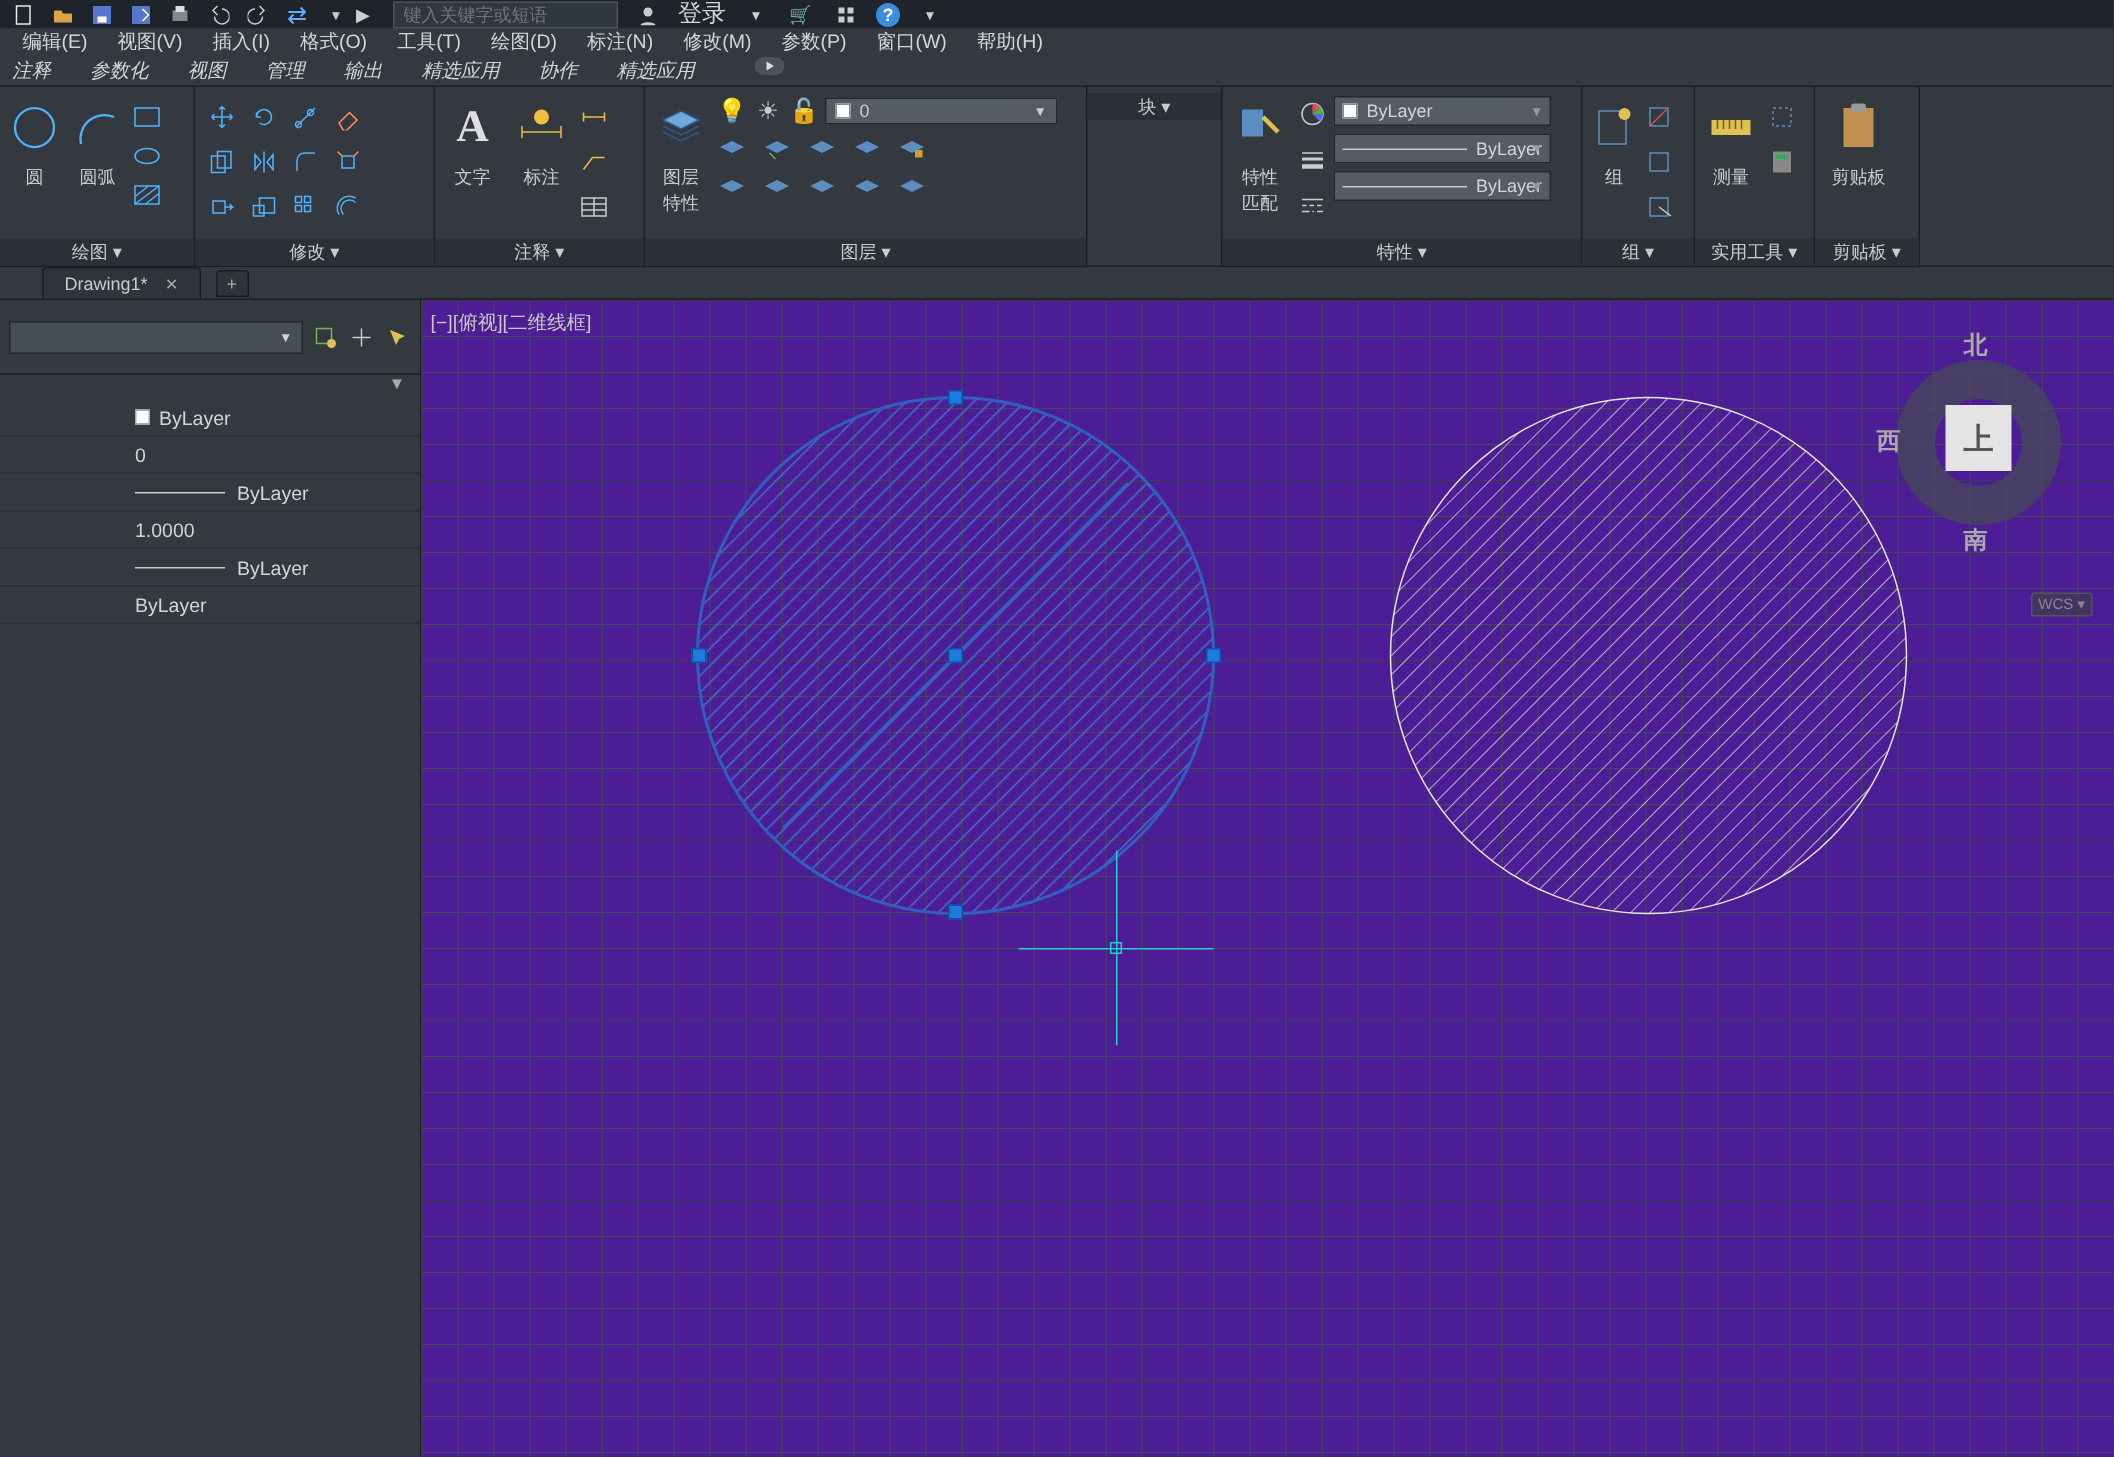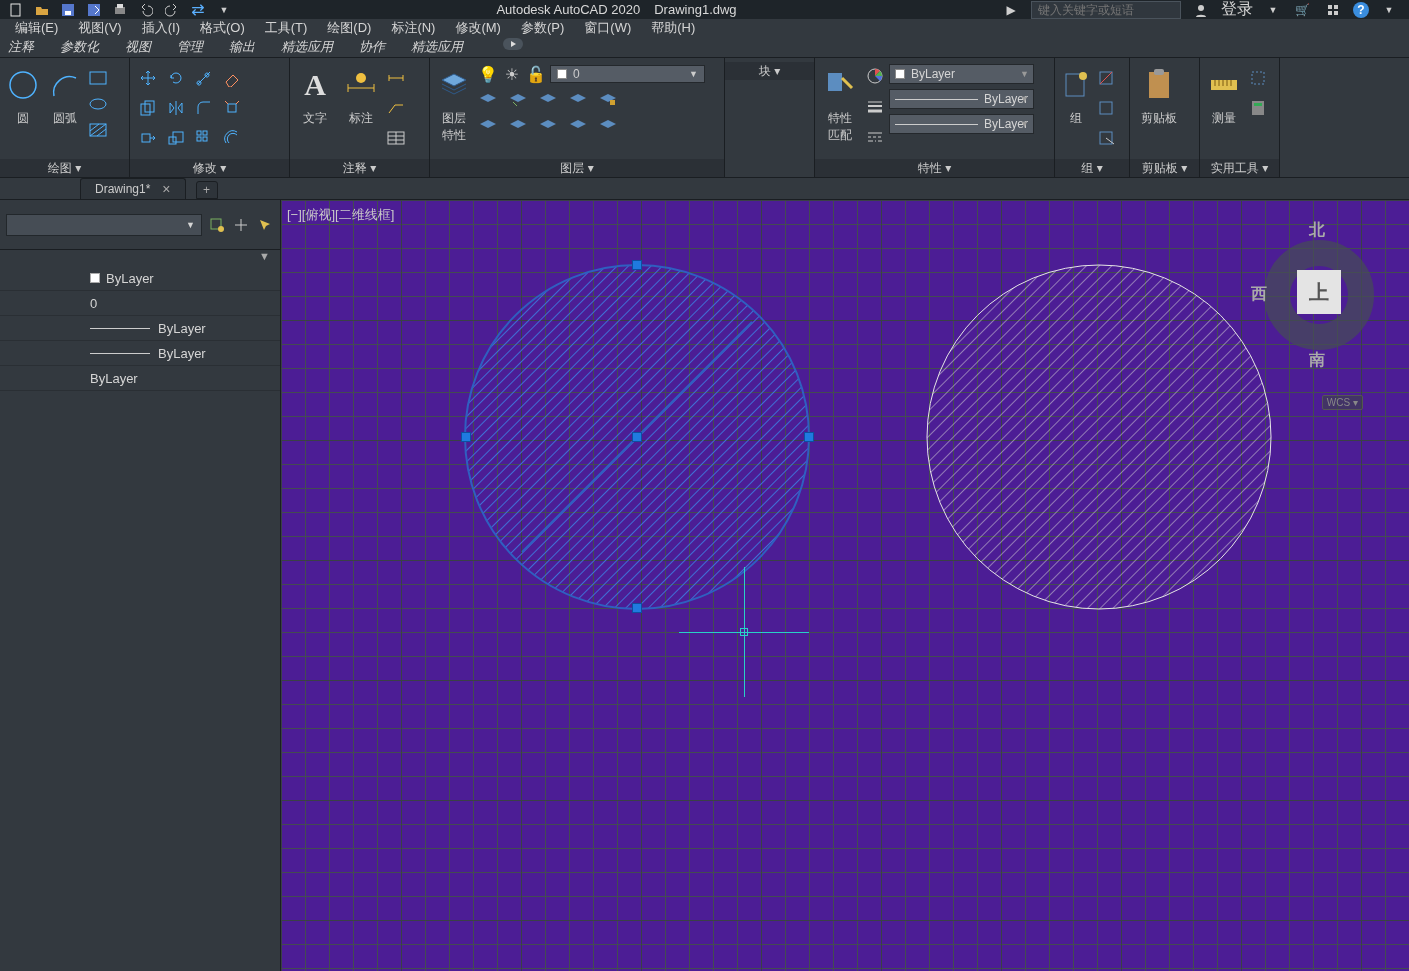--- a/index.html
+++ b/index.html
@@ -22,21 +22,21 @@
 .bigbtn { width: 38px; text-align: center; cursor: pointer; }
 .bigbtn-icon { height: 46px; display: flex; align-items: center; justify-content: center; }
 .bigbtn-label { font-size: 12px; color: #ccc; padding-top: 2px; }
 .icon-col { display: flex; flex-direction: column; gap: 6px; padding-top: 6px; }
 .icon-row { display: flex; gap: 8px; }
 .sm-icon { width: 20px; height: 20px; display: flex; align-items: center; justify-content: center; cursor: pointer; }
 .layer-dd { background: #555c65; border: 1px solid #24282c; color: #ccc; font-size: 12px; padding: 1px 6px; width: 155px; height: 18px; display: flex; align-items: center; }
 .layer-dd .swatch { width: 10px; height: 10px; background: #fff; margin-right: 6px; border: 1px solid #888; }
 .props-dd { background: #555c65; border: 1px solid #24282c; color: #d5d5d5; font-size: 12px; width: 145px; height: 20px; display: flex; align-items: center; padding: 0 5px; position: relative; }
 .props-dd .tri { position: absolute; right: 4px; font-size: 9px; color: #999; }
-.tabbar { height: 22px; background: #33393f; display: flex; align-items: flex-end; padding-left: 80px; border-bottom: 1px solid #1a1e22; font-size: 12px; }
+.tabbar { height: 22px; background: #33393f; display: flex; align-items: center; padding-left: 28px; border-bottom: 1px solid #1a1e22; font-size: 12px; }
 .file-tab { background: #2e343a; padding: 2px 14px 2px 14px; border-top: 1px solid #1a1e22; border-left: 1px solid #1a1e22; border-right: 1px solid #1a1e22; border-radius: 3px 3px 0 0; display: flex; align-items: center; gap: 12px; color: #ccc; }
 .file-tab .close { cursor: pointer; font-size: 14px; color: #aaa; }
 .add-tab { margin-left: 10px; width: 22px; height: 18px; background: #2e343a; border: 1px solid #1a1e22; border-radius: 3px 3px 0 0; display: flex; align-items: center; justify-content: center; color: #aaa; cursor: pointer; }
 .workarea { position: relative; display: flex; height: calc(100% - 200px); }
 .props-palette { width: 281px; background: #33393f; border-right: 1px solid #1a1e22; display: flex; flex-direction: column; font-size: 13px; color: #d5d5d5; }
 .props-header { height: 50px; display: flex; align-items: center; padding: 0 6px; gap: 6px; border-bottom: 1px solid #1a1e22; }
 .props-select { flex: 1; background: #464d55; border: 1px solid #22272b; height: 22px; padding: 0 6px; display: flex; align-items: center; }
 .hdr-icon { width: 18px; height: 18px; display: flex; align-items: center; justify-content: center; cursor: pointer; }
 .props-sub { height: 16px; display: flex; justify-content: flex-end; padding-right: 10px; color: #aaa; font-size: 11px; }
 .prop-row { height: 25px; display: flex; align-items: center; border-bottom: 1px solid #2a2f34; padding-left: 90px; }
@@ -49,21 +49,21 @@
 .circle-sel { position: absolute; border-radius: 50%; }
 .grip { position: absolute; width: 10px; height: 10px; background: #1f7ae0; border: 1px solid #0d4fa0; }
 .cursor { position: absolute; }
 .cursor .h { position: absolute; width: 130px; height: 1px; background: #29d0c7; left: -65px; top: 0; }
 .cursor .v { position: absolute; width: 1px; height: 130px; background: #29d0c7; top: -65px; left: 0; }
 .cursor .pick { position: absolute; width: 8px; height: 8px; border: 1px solid #29d0c7; left: -4px; top: -4px; }
 .viewcube { position: absolute; top: 20px; right: 30px; width: 120px; height: 140px; }
 .vc-ring { position: absolute; top: 20px; left: 5px; width: 110px; height: 110px; border-radius: 50%; border: 26px solid rgba(70,77,85,0.7); }
 .vc-face { position: absolute; top: 50px; left: 38px; width: 44px; height: 44px; background: #e4e4e4; display: flex; align-items: center; justify-content: center; font-size: 20px; color: #555; font-weight: bold; }
 .vc-dir { position: absolute; font-size: 16px; color: #aaa; font-weight: bold; }
-.wcs { position: absolute; top: 195px; right: 46px; font-size: 10px; color: #888; background: rgba(60,66,72,0.6); border: 1px solid #555; padding: 1px 4px; border-radius: 2px; }
+.wcs { position: absolute; top: 195px; right: 14px; font-size: 10px; color: #888; background: rgba(60,66,72,0.6); border: 1px solid #555; padding: 1px 4px; border-radius: 2px; }
 svg { display: block; }
 .bylayer-line { flex:1; height:1px; background:#ccc; margin-right:6px; }
 </style>
 </head>
 <body>
 
 <div class="titlebar">
   <div class="titlebar-qat">
     <span class="qat-icon">
         <svg width="14" height="14">
@@ -100,24 +100,20 @@
         </svg>
       </span>
     <span class="qat-icon">
         <svg width="14" height="14">
           <path d="M5 3a5 5 0 1 0 5 5" fill="none" stroke="#ccc"></path>
           <path d="M8 1l3 3-3 3" fill="none" stroke="#ccc"></path>
         </svg>
       </span>
     <span class="qat-icon" style="color:#5bb0ff">⇄</span>
     <span class="qat-icon" style="color:#ccc;font-size:9px">▼</span>
-  </div>
-  <div class="title-center">
-    <span>Autodesk AutoCAD 2020</span>
-    <span>Drawing1.dwg</span>
   </div>
   <div class="title-right">
     <span class="right-icon">▶</span>
     <input class="search-box" placeholder="键入关键字或短语" style="">
     <span class="right-icon">
         <svg width="14" height="14">
           <circle cx="7" cy="5" r="3" fill="#ccc"></circle>
           <path d="M2 14c0-3 10-3 10 0" fill="#ccc"></path>
         </svg>
       </span>
@@ -513,35 +509,20 @@
             <svg width="18" height="16">
               <rect x="2" y="2" width="12" height="12" fill="none" stroke="#5c8dc0"></rect>
               <path d="M8 8l8 6" stroke="#ccc"></path>
             </svg>
           </span>
       </div>
     </div>
     <div class="panel-title"><span>组 ▾</span></div>
   </div>
 
-  <div class="panel" style="width:70px">
-    <div class="panel-body">
-      <div class="bigbtn" style="width:50px">
-        <div class="bigbtn-icon">
-            <svg width="28" height="34">
-              <rect x="4" y="4" width="20" height="26" fill="#c09050"></rect>
-              <rect x="9" y="1" width="10" height="6" rx="2" fill="#999"></rect>
-            </svg>
-          </div>
-        <div class="bigbtn-label">剪贴板</div>
-      </div>
-    </div>
-    <div class="panel-title"><span>剪贴板 ▾</span></div>
-  </div>
-
   <div class="panel" style="width:80px">
     <div class="panel-body">
       <div class="bigbtn" style="width:40px">
         <div class="bigbtn-icon">
             <svg width="30" height="26">
               <rect x="2" y="8" width="26" height="10" fill="#e0c050"></rect>
               <line x1="6" y1="8" x2="6" y2="14" stroke="#7a5a10"></line>
               <line x1="10" y1="8" x2="10" y2="14" stroke="#7a5a10"></line>
               <line x1="14" y1="8" x2="14" y2="14" stroke="#7a5a10"></line>
               <line x1="18" y1="8" x2="18" y2="14" stroke="#7a5a10"></line>
@@ -558,20 +539,35 @@
           </span>
         <span class="sm-icon">
             <svg width="14" height="16">
               <rect x="1" y="1" width="12" height="14" fill="#888"></rect>
               <rect x="3" y="3" width="8" height="3" fill="#3a5"></rect>
             </svg>
           </span>
       </div>
     </div>
     <div class="panel-title"><span>实用工具 ▾</span></div>
+  </div>
+
+  <div class="panel" style="width:70px">
+    <div class="panel-body">
+      <div class="bigbtn" style="width:50px">
+        <div class="bigbtn-icon">
+            <svg width="28" height="34">
+              <rect x="4" y="4" width="20" height="26" fill="#c09050"></rect>
+              <rect x="9" y="1" width="10" height="6" rx="2" fill="#999"></rect>
+            </svg>
+          </div>
+        <div class="bigbtn-label">剪贴板</div>
+      </div>
+    </div>
+    <div class="panel-title"><span>剪贴板 ▾</span></div>
   </div>
 </div>
 
 <div class="tabbar">
   <div class="file-tab">
     <span>Drawing1*</span>
     <span class="close">×</span>
   </div>
   <div class="add-tab">+</div>
 </div>
@@ -606,20 +602,23 @@
         <span>ByLayer</span>
       </div>
     <div class="prop-row">
         <span>0</span>
       </div>
     <div class="prop-row">
         <span class="lineimg"></span>
         <span>ByLayer</span>
       </div>
     <div class="prop-row">
+        <span>1.0000</span>
+      </div>
+    <div class="prop-row">
         <span class="lineimg"></span>
         <span>ByLayer</span>
       </div>
     <div class="prop-row">
         <span>ByLayer</span>
       </div>
   </div>
 
   <div class="canvas">
     <div class="grid"></div>

